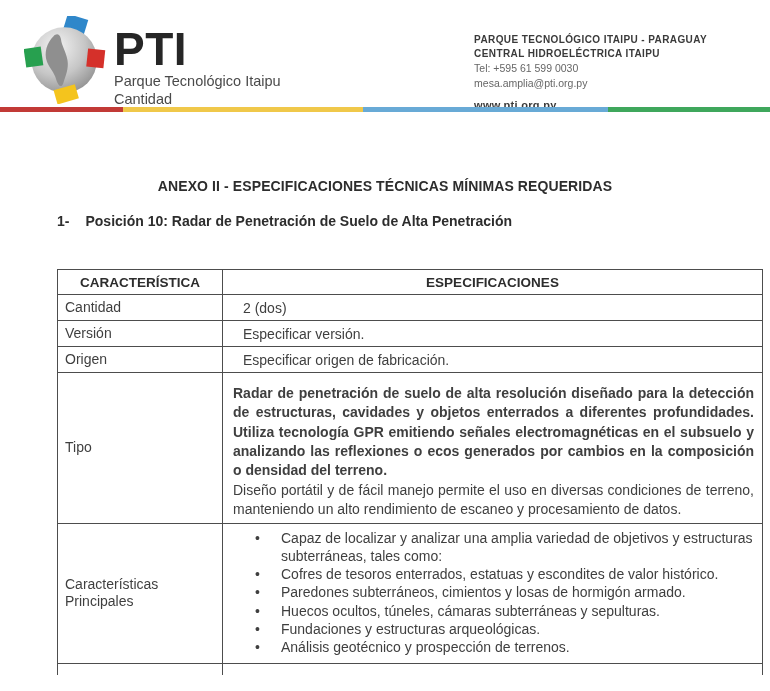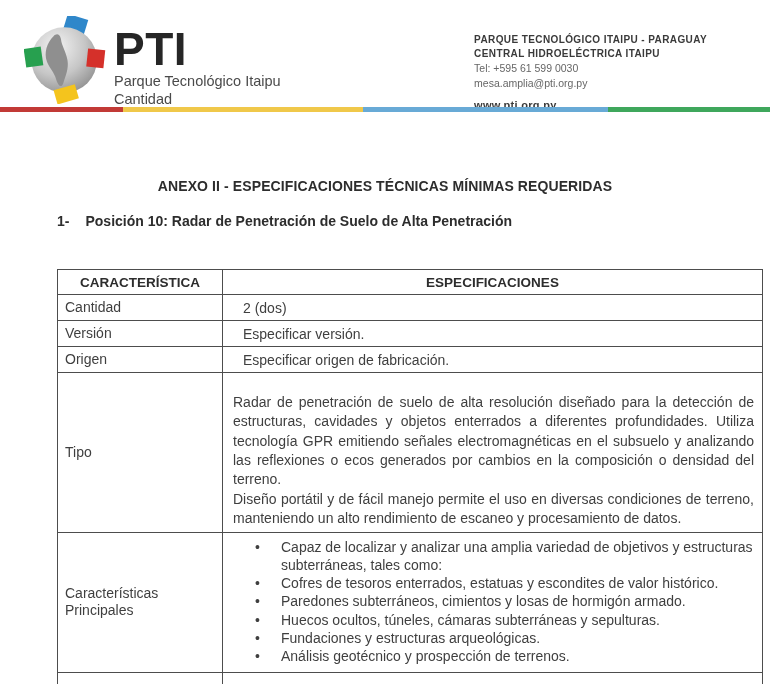--- a/index.html
+++ b/index.html
@@ -27,21 +27,21 @@
   .item-line{margin:19px 0 0 57px;font-size:14px;font-weight:bold;color:#2d2d2d;display:flex;gap:16px;}
   
   table.spec{margin:40px 0 0 57px;border-collapse:collapse;width:705px;table-layout:fixed;}
   .spec col.c1{width:165px;} .spec col.c2{width:540px;}
   .spec td,.spec th{border:1.6px solid #4d4d4d;vertical-align:middle;}
   .spec thead th{height:22px;font-size:13.5px;font-weight:bold;color:#2d2d2d;text-align:center;padding:1px 0;}
   .label-cell{padding:2px 4px 2px 7px;font-size:14px;color:#3f3f3f;line-height:1.25;}
   .value-cell{font-size:14px;color:#3f3f3f;}
   .value-cell.plain{padding:2px 8px 2px 20px;height:21px;}
   .value-cell p.just{margin:0;padding:0 7px 0 9px;text-align:justify;line-height:1.38;}
-  .value-cell p.just:first-child{padding-top:19px;}
+  .value-cell p.just:first-child{padding-top:10px;font-weight:bold;}
   .value-cell p.just:last-child{padding-bottom:3px;}
   ul.bullets{list-style:none;margin:5px 0;padding:0;}
   ul.bullets li{display:flex;line-height:1.24;margin:1px 0;}
   ul.bullets .marker{flex:0 0 26px;margin-left:31px;}
   ul.bullets .btext{flex:1;padding-right:4px;}
   tr.truncated-row td{border-bottom:none;height:9px;}
 </style>
 </head>
 <body>
 

